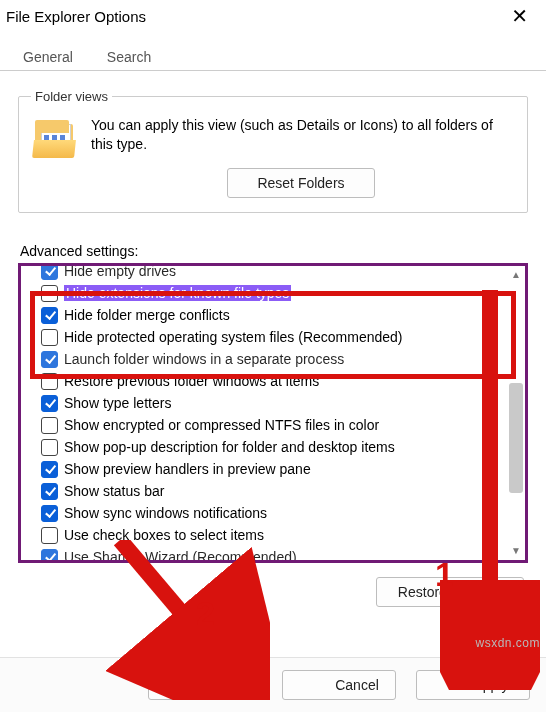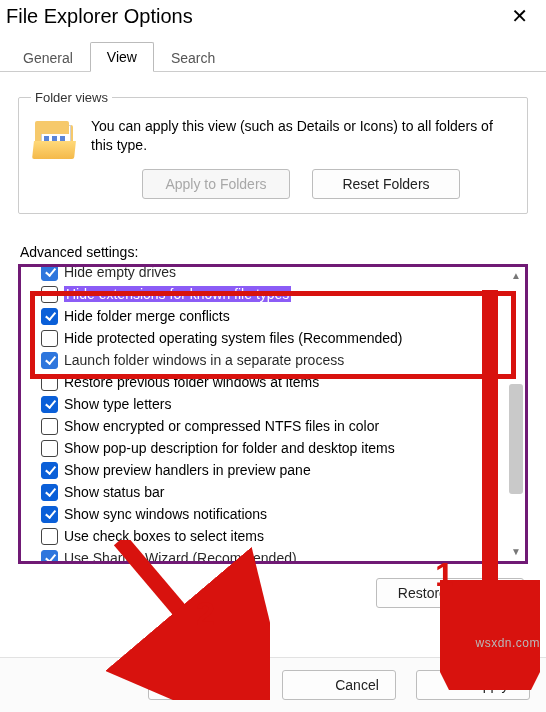--- a/index.html
+++ b/index.html
@@ -12,21 +12,21 @@
     height: 712px;
     overflow: hidden;
     position: relative;
   }
   .titlebar {
     display: flex;
     align-items: center;
     justify-content: space-between;
     padding: 4px 10px 8px 6px;
   }
-  .titlebar .title { font-size: 20px; }
+  .titlebar .title { font-size: 15px; }
   .close-x {
     font-size: 20px;
     font-weight: 300;
     line-height: 1;
     padding: 2px 8px;
   }
   .tabs {
     display: flex;
     align-items: flex-end;
     margin: 6px 0 0 6px;
@@ -246,39 +246,37 @@
 <body>
 
 <div class="titlebar">
   <span class="title">File Explorer Options</span>
   <span class="close-x">✕</span>
 </div>
 
 <div class="tabs">
   <div class="tabstrip-line"></div>
   <div class="tab">General</div>
-  <div class="tab active">View</div>
   <div class="tab">Search</div>
 </div>
 
 <div class="pane">
   <fieldset class="folder-views">
     <legend>Folder views</legend>
     <div class="fv-row">
       <div class="folder-icon">
         <div class="tab"></div>
           <div class="back"></div>
           <div class="sheet"></div>
           <div class="grid"></div>
           <div class="front"></div>
       </div>
       <div class="fv-text">You can apply this view (such as Details or Icons) to all folders of this type.</div>
     </div>
     <div class="fv-buttons">
-      <button class="win" disabled="">Apply to Folders</button>
       <button class="win">Reset Folders</button>
     </div>
   </fieldset>
 
   <div class="adv-label">Advanced settings:</div>
 
   <div class="adv-box">
     <div class="adv-scroll" id="adv-scroll" style="margin-top: -10px;">
         <div class="item" style="opacity: 0.85;">
           <span class="cb checked"></span>

